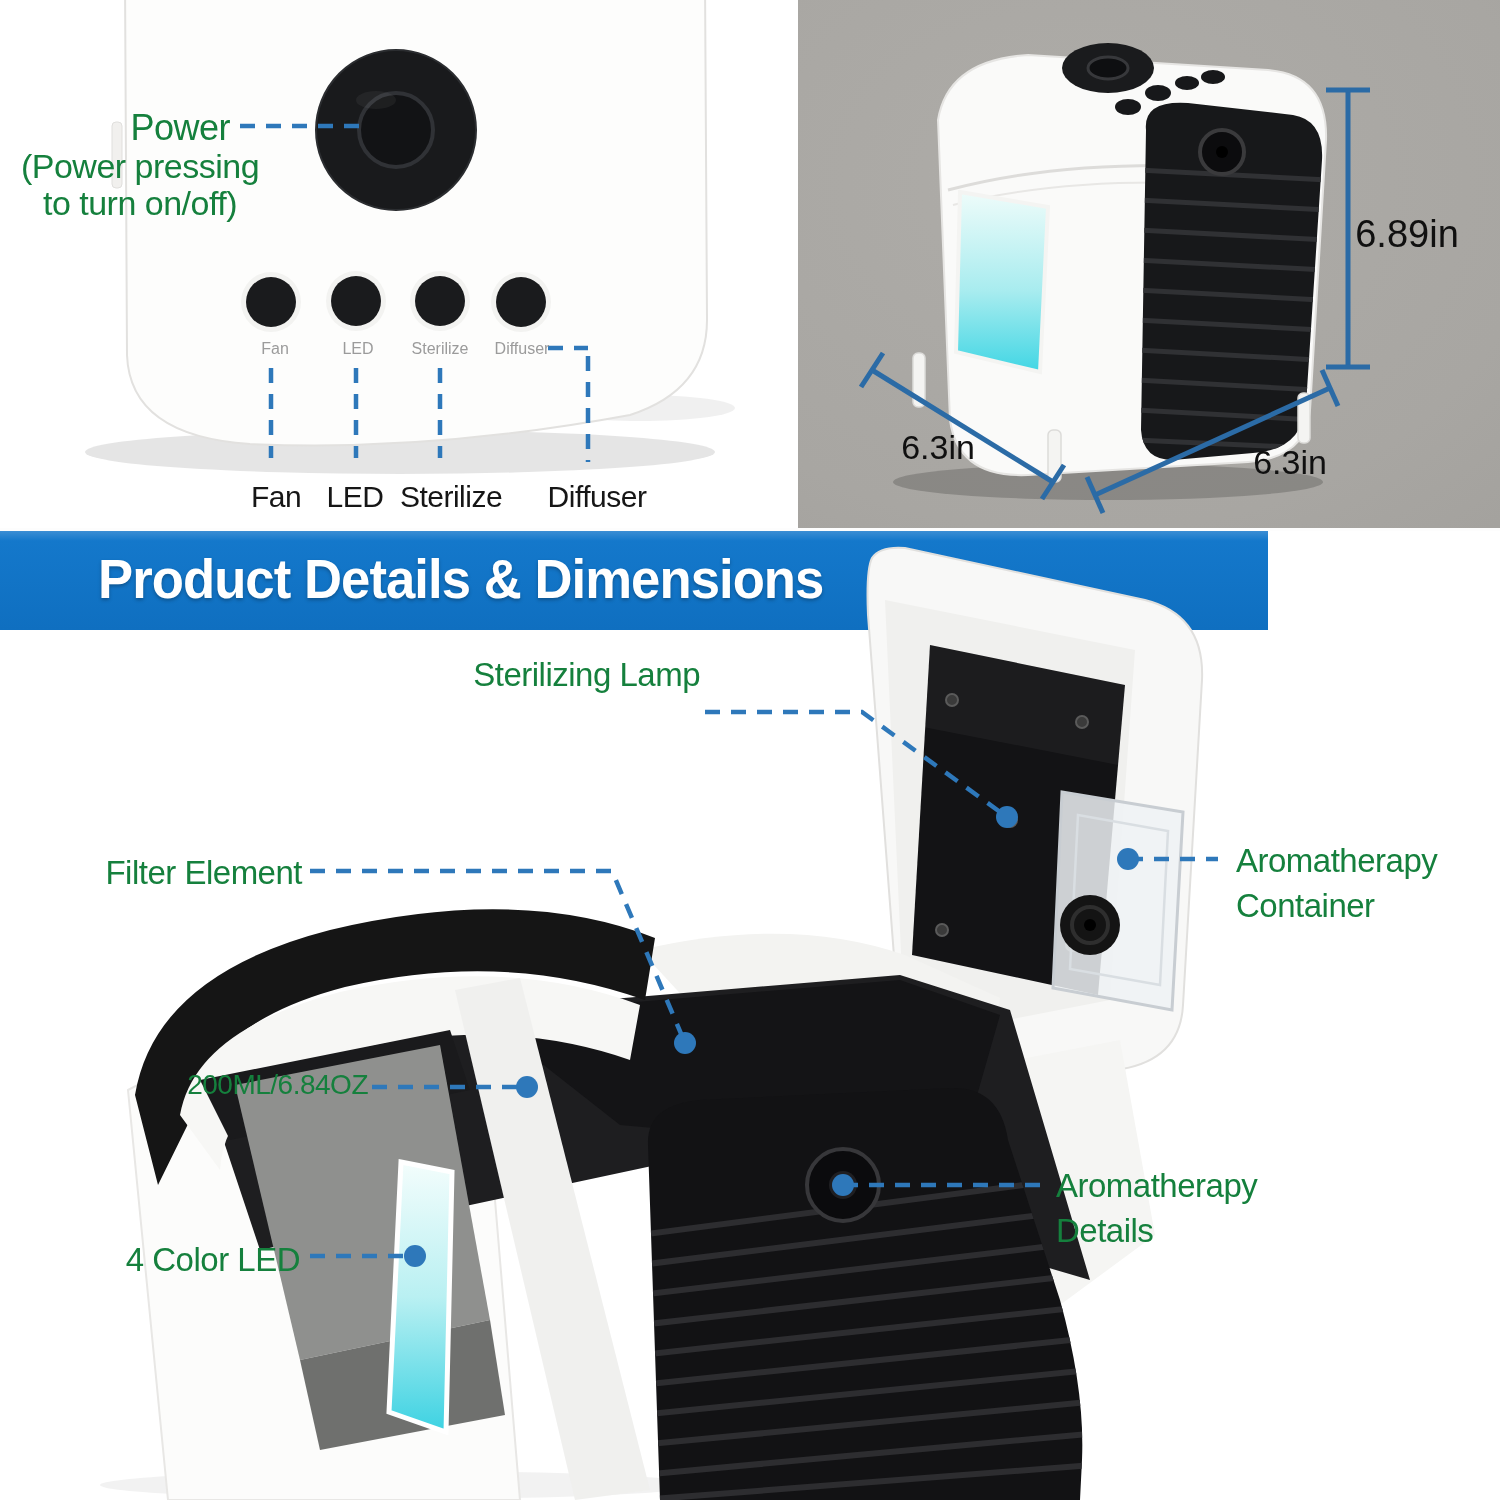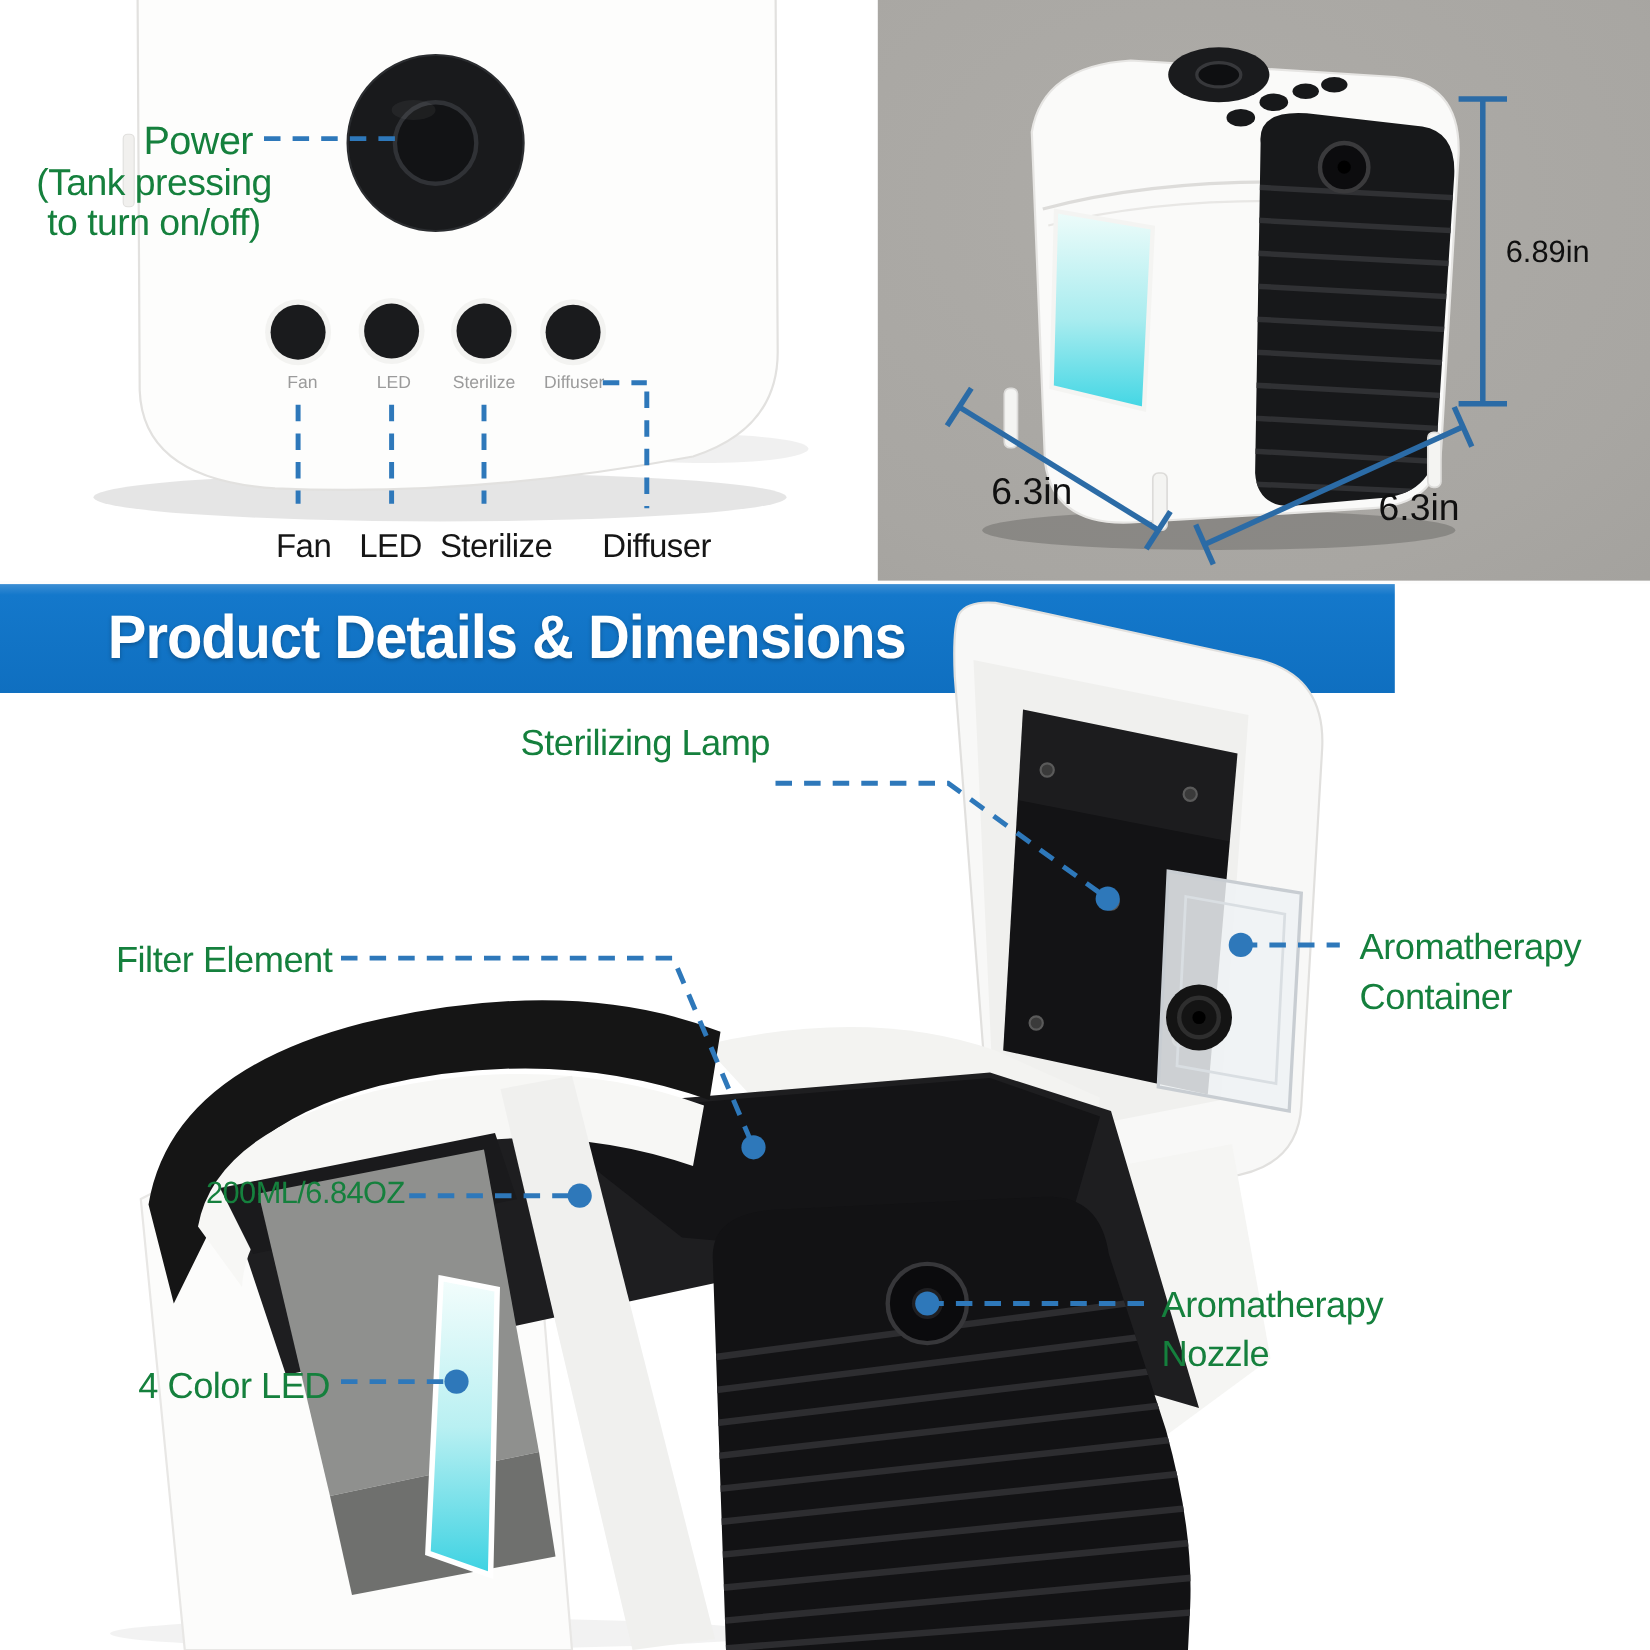--- a/index.html
+++ b/index.html
@@ -71,21 +71,21 @@
         <path d="M271,368 V458"></path>
         <path d="M356,368 V458"></path>
         <path d="M440,368 V458"></path>
         <path d="M548,348 H588"></path>
         <path d="M588,356 V462"></path>
       </g>
     </svg>
 
     <div class="lbl right" style="right:568px;top:106px;font-size:36px;"><span>Power</span></div>
     <div class="lbl center" style="left:15px;top:148px;width:250px;font-size:34px;line-height:37px;">
-      <div>(Tank pressing</div>
+      <div>(Power pressing</div>
       <div>to turn on/off)</div>
     </div>
     <span class="small-gray" style="left:275px;top:340px;">Fan</span>
     <span class="small-gray" style="left:358px;top:340px;">LED</span>
     <span class="small-gray" style="left:440px;top:340px;">Sterilize</span>
     <span class="small-gray" style="left:522px;top:340px;">Diffuser</span>
     <span class="big-btn-label" style="left:276px;top:480px;">Fan</span>
     <span class="big-btn-label" style="left:355px;top:480px;">LED</span>
     <span class="big-btn-label" style="left:451px;top:480px;">Sterilize</span>
     <span class="big-btn-label" style="left:597px;top:480px;">Diffuser</span>
@@ -156,21 +156,21 @@
           <path d="M528,90 H572"></path>
           <path d="M528,367 H572"></path>
         <path d="M74,370 L255,482"></path>
           <path d="M63,387 L85,353"></path>
           <path d="M244,499 L266,465"></path>
         <path d="M297,495 L532,388"></path>
           <path d="M289,477 L305,513"></path>
           <path d="M524,370 L540,406"></path>
       </g>
     </svg>
-    <div class="dim-label" style="left:609px;top:213px;font-size:28px;">6.89in</div>
+    <div class="dim-label" style="left:609px;top:213px;font-size:38px;">6.89in</div>
     <div class="dim-label" style="left:140px;top:428px;font-size:34px;">6.3in</div>
     <div class="dim-label" style="left:492px;top:443px;font-size:34px;">6.3in</div>
   </div>
 
   <div id="gap-strip"></div>
 
   <div id="banner">
     <div id="banner-title">Product Details &amp; Dimensions</div>
   </div>
 
@@ -272,16 +272,16 @@
   <div class="lbl center" style="right:1132px;top:1063px;font-size:28px;line-height:43px;">
     <div>200ML/6.84OZ</div>
   </div>
   <div class="lbl right" style="right:1200px;top:1238px;">4 Color LED</div>
   <div class="lbl" style="left:1236px;top:838px;line-height:45px;">
     <div>Aromatherapy</div>
     <div>Container</div>
   </div>
   <div class="lbl" style="left:1056px;top:1163px;line-height:45px;">
     <div>Aromatherapy</div>
-    <div>Nozzle</div>
+    <div>Details</div>
   </div>
 
 </div>
 
 </body></html>

